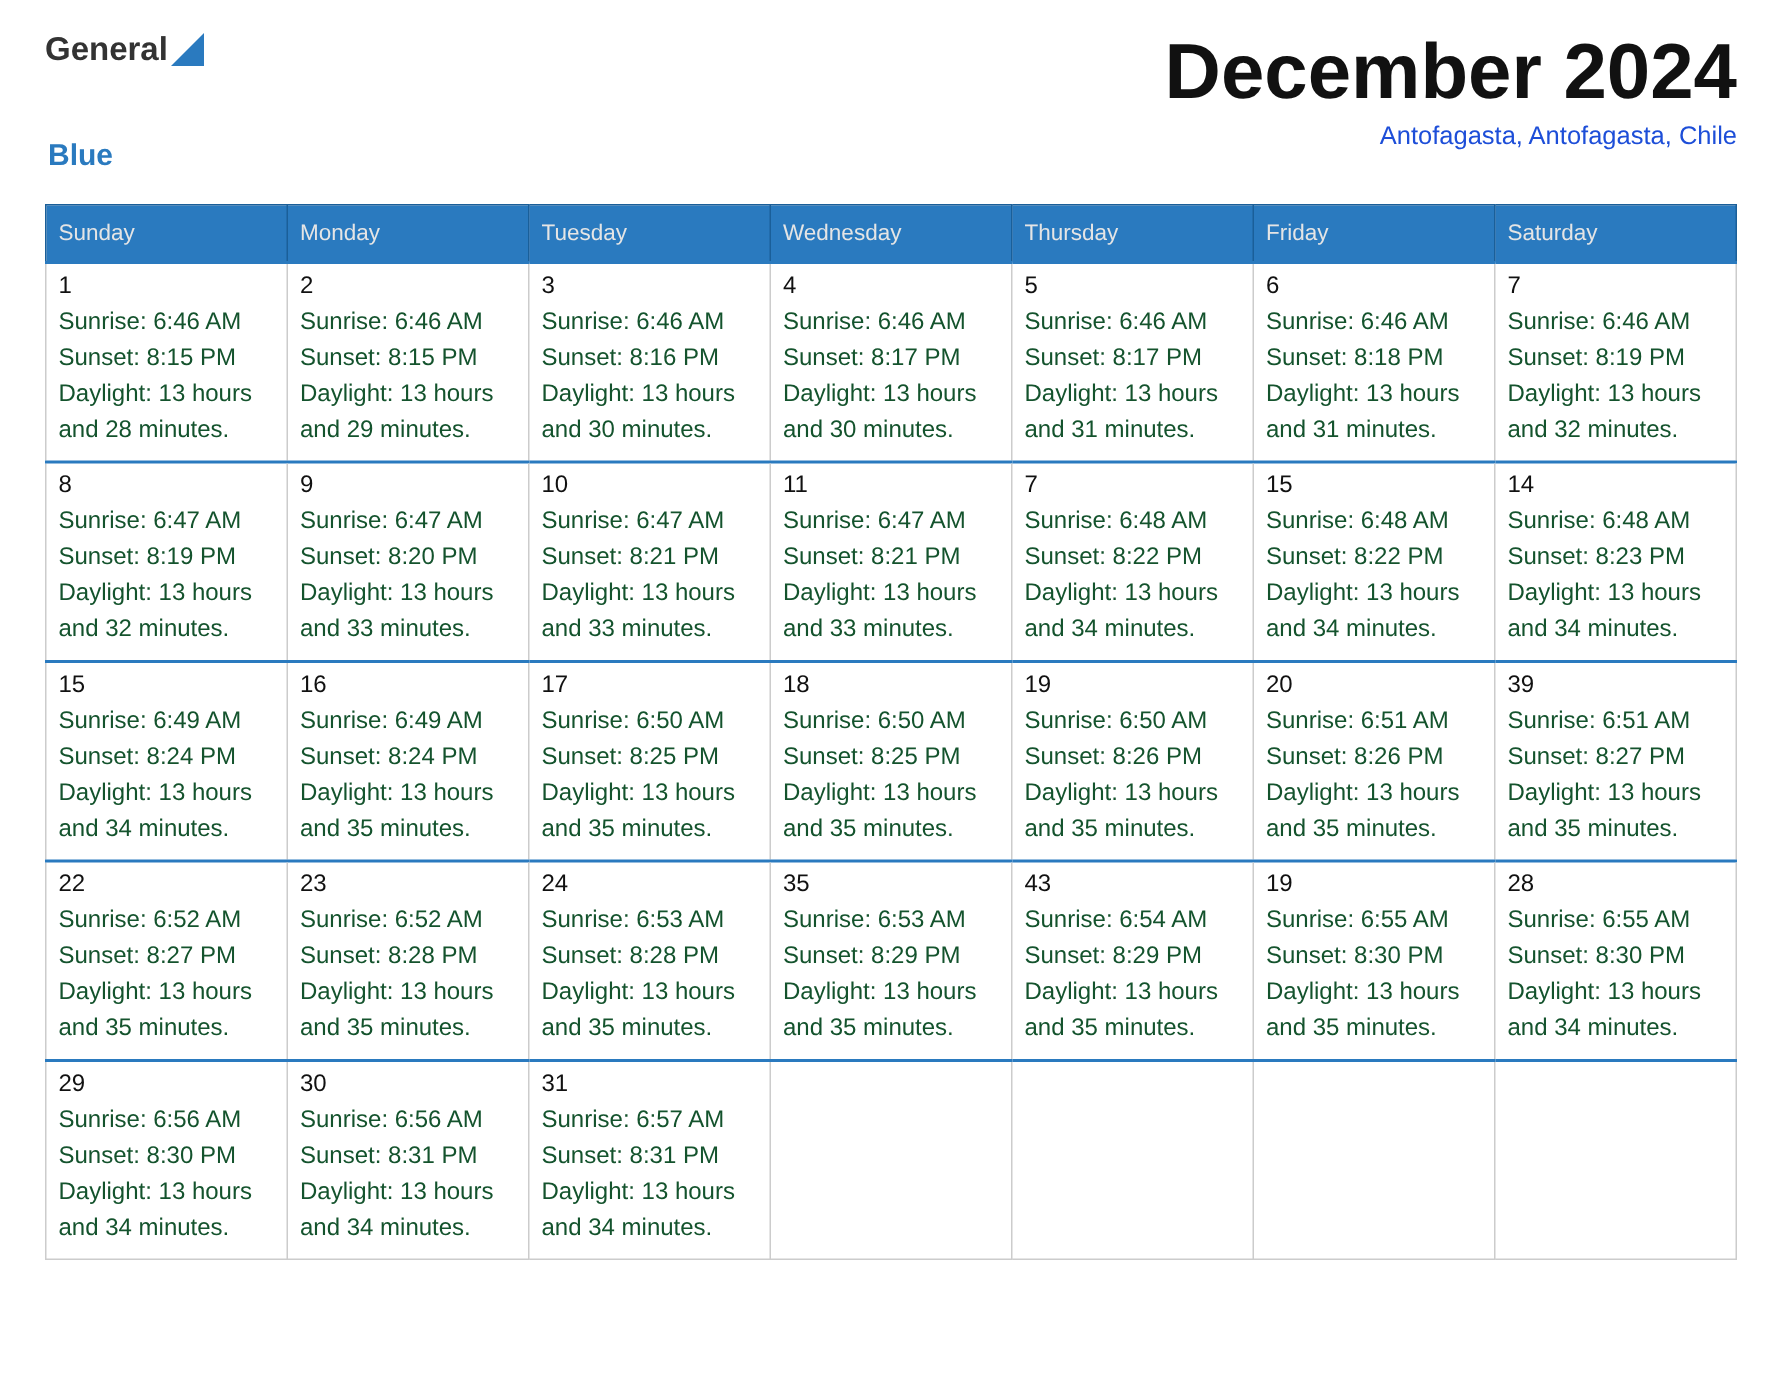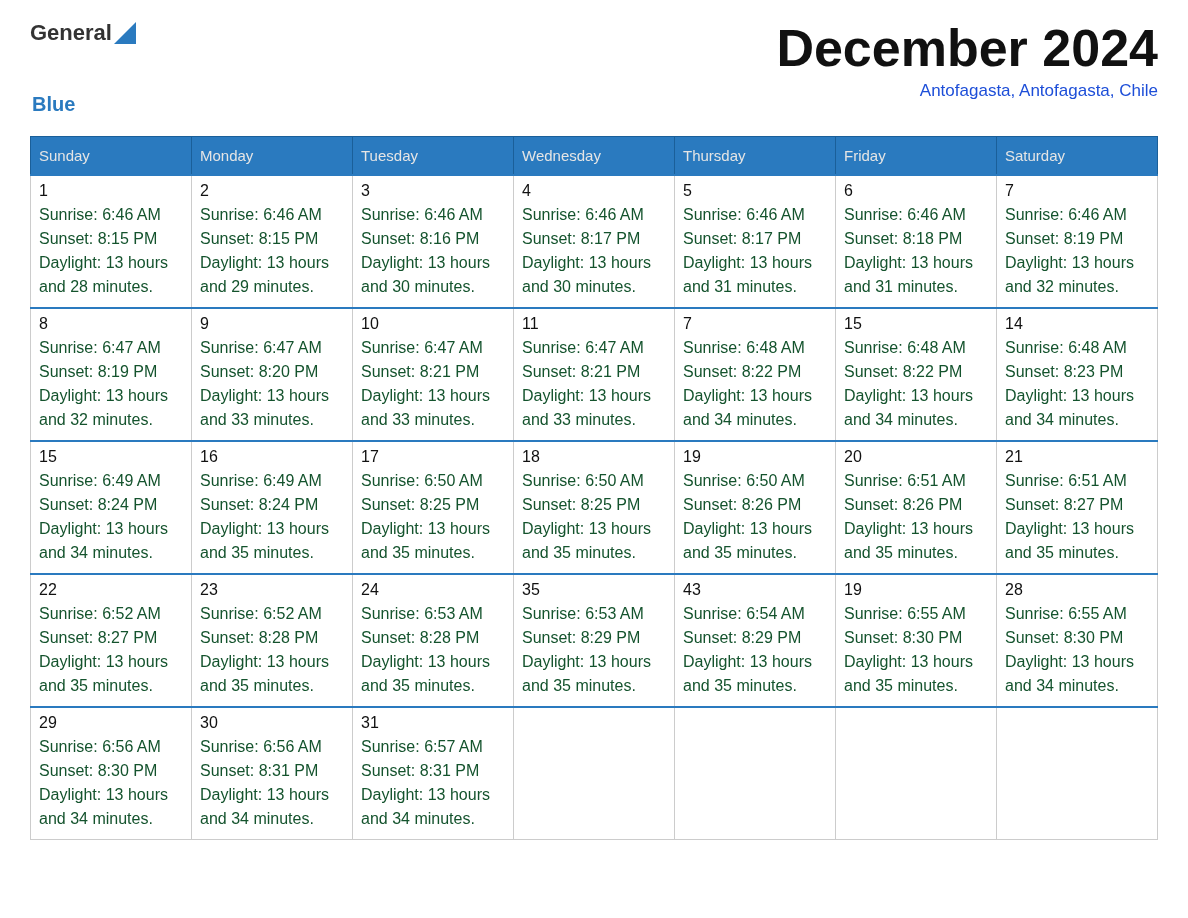--- a/index.html
+++ b/index.html
@@ -199,21 +199,21 @@
         </td>
         <td>
           <span class="day-number">19</span>
           <div class="day-info">Sunrise: 6:50 AM<br>Sunset: 8:26 PM<br>Daylight: 13 hours<br>and 35 minutes.</div>
         </td>
         <td>
           <span class="day-number">20</span>
           <div class="day-info">Sunrise: 6:51 AM<br>Sunset: 8:26 PM<br>Daylight: 13 hours<br>and 35 minutes.</div>
         </td>
         <td>
-          <span class="day-number">21</span>
+          <span class="day-number">39</span>
           <div class="day-info">Sunrise: 6:51 AM<br>Sunset: 8:27 PM<br>Daylight: 13 hours<br>and 35 minutes.</div>
         </td>
       </tr>
       <tr class="week-row">
         <td>
           <span class="day-number">22</span>
           <div class="day-info">Sunrise: 6:52 AM<br>Sunset: 8:27 PM<br>Daylight: 13 hours<br>and 35 minutes.</div>
         </td>
         <td>
           <span class="day-number">23</span>

